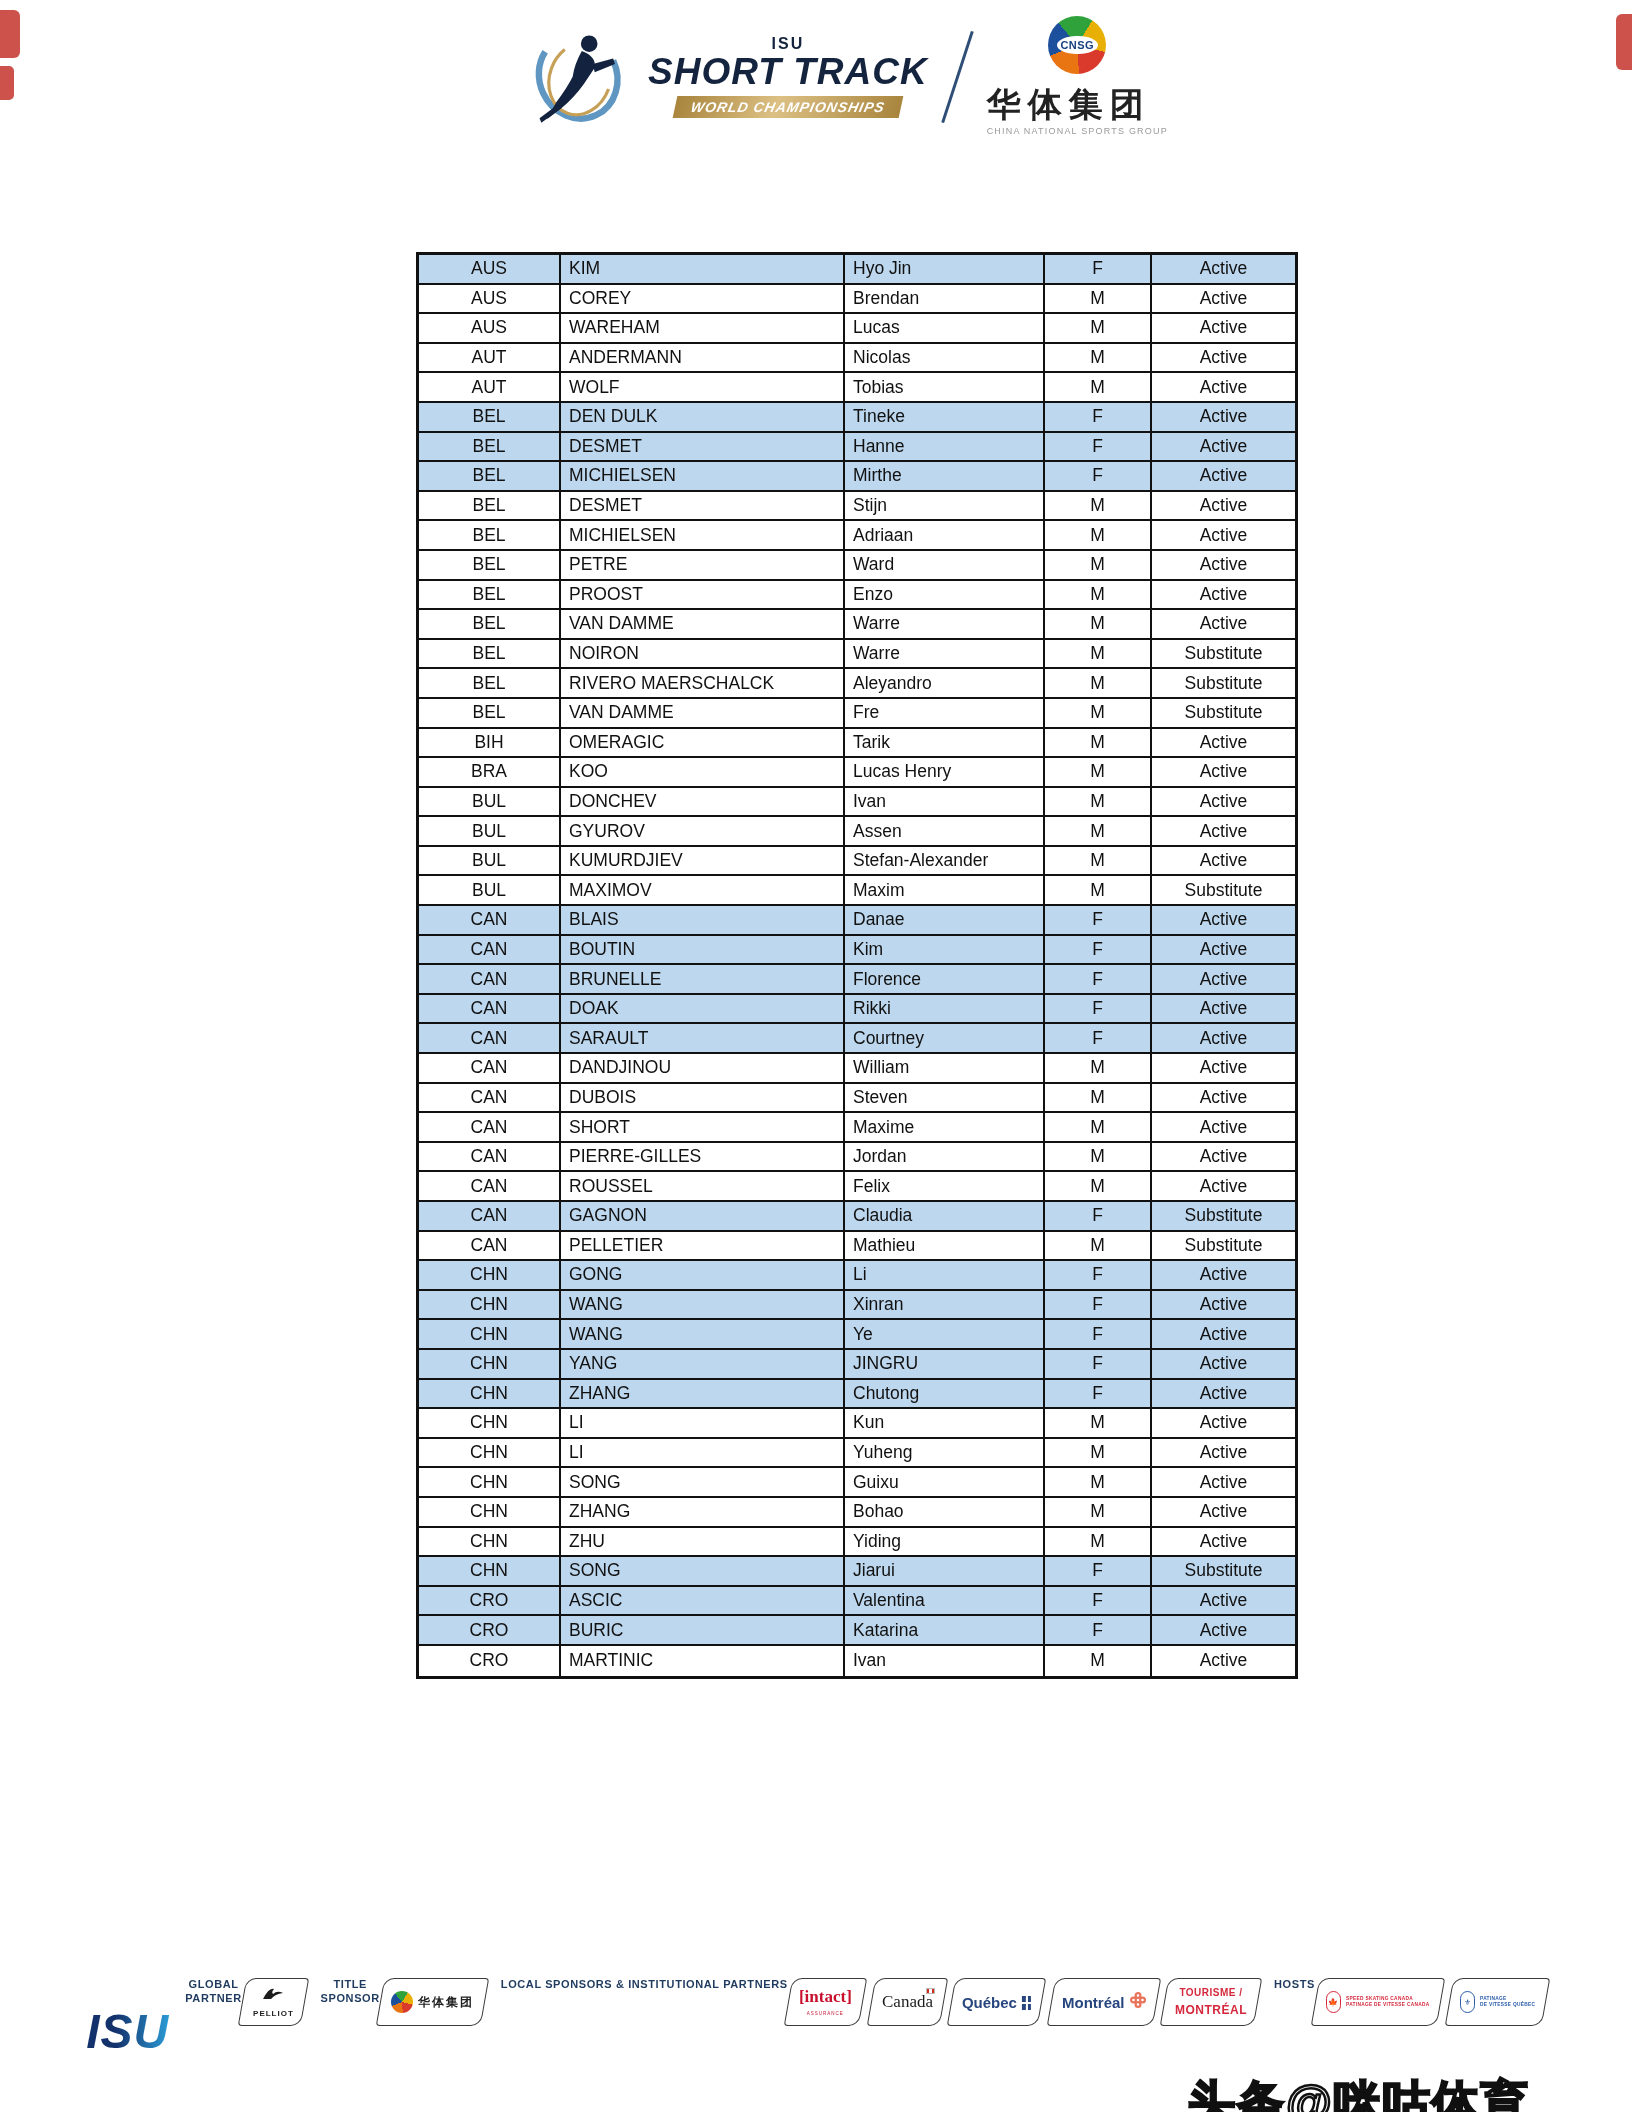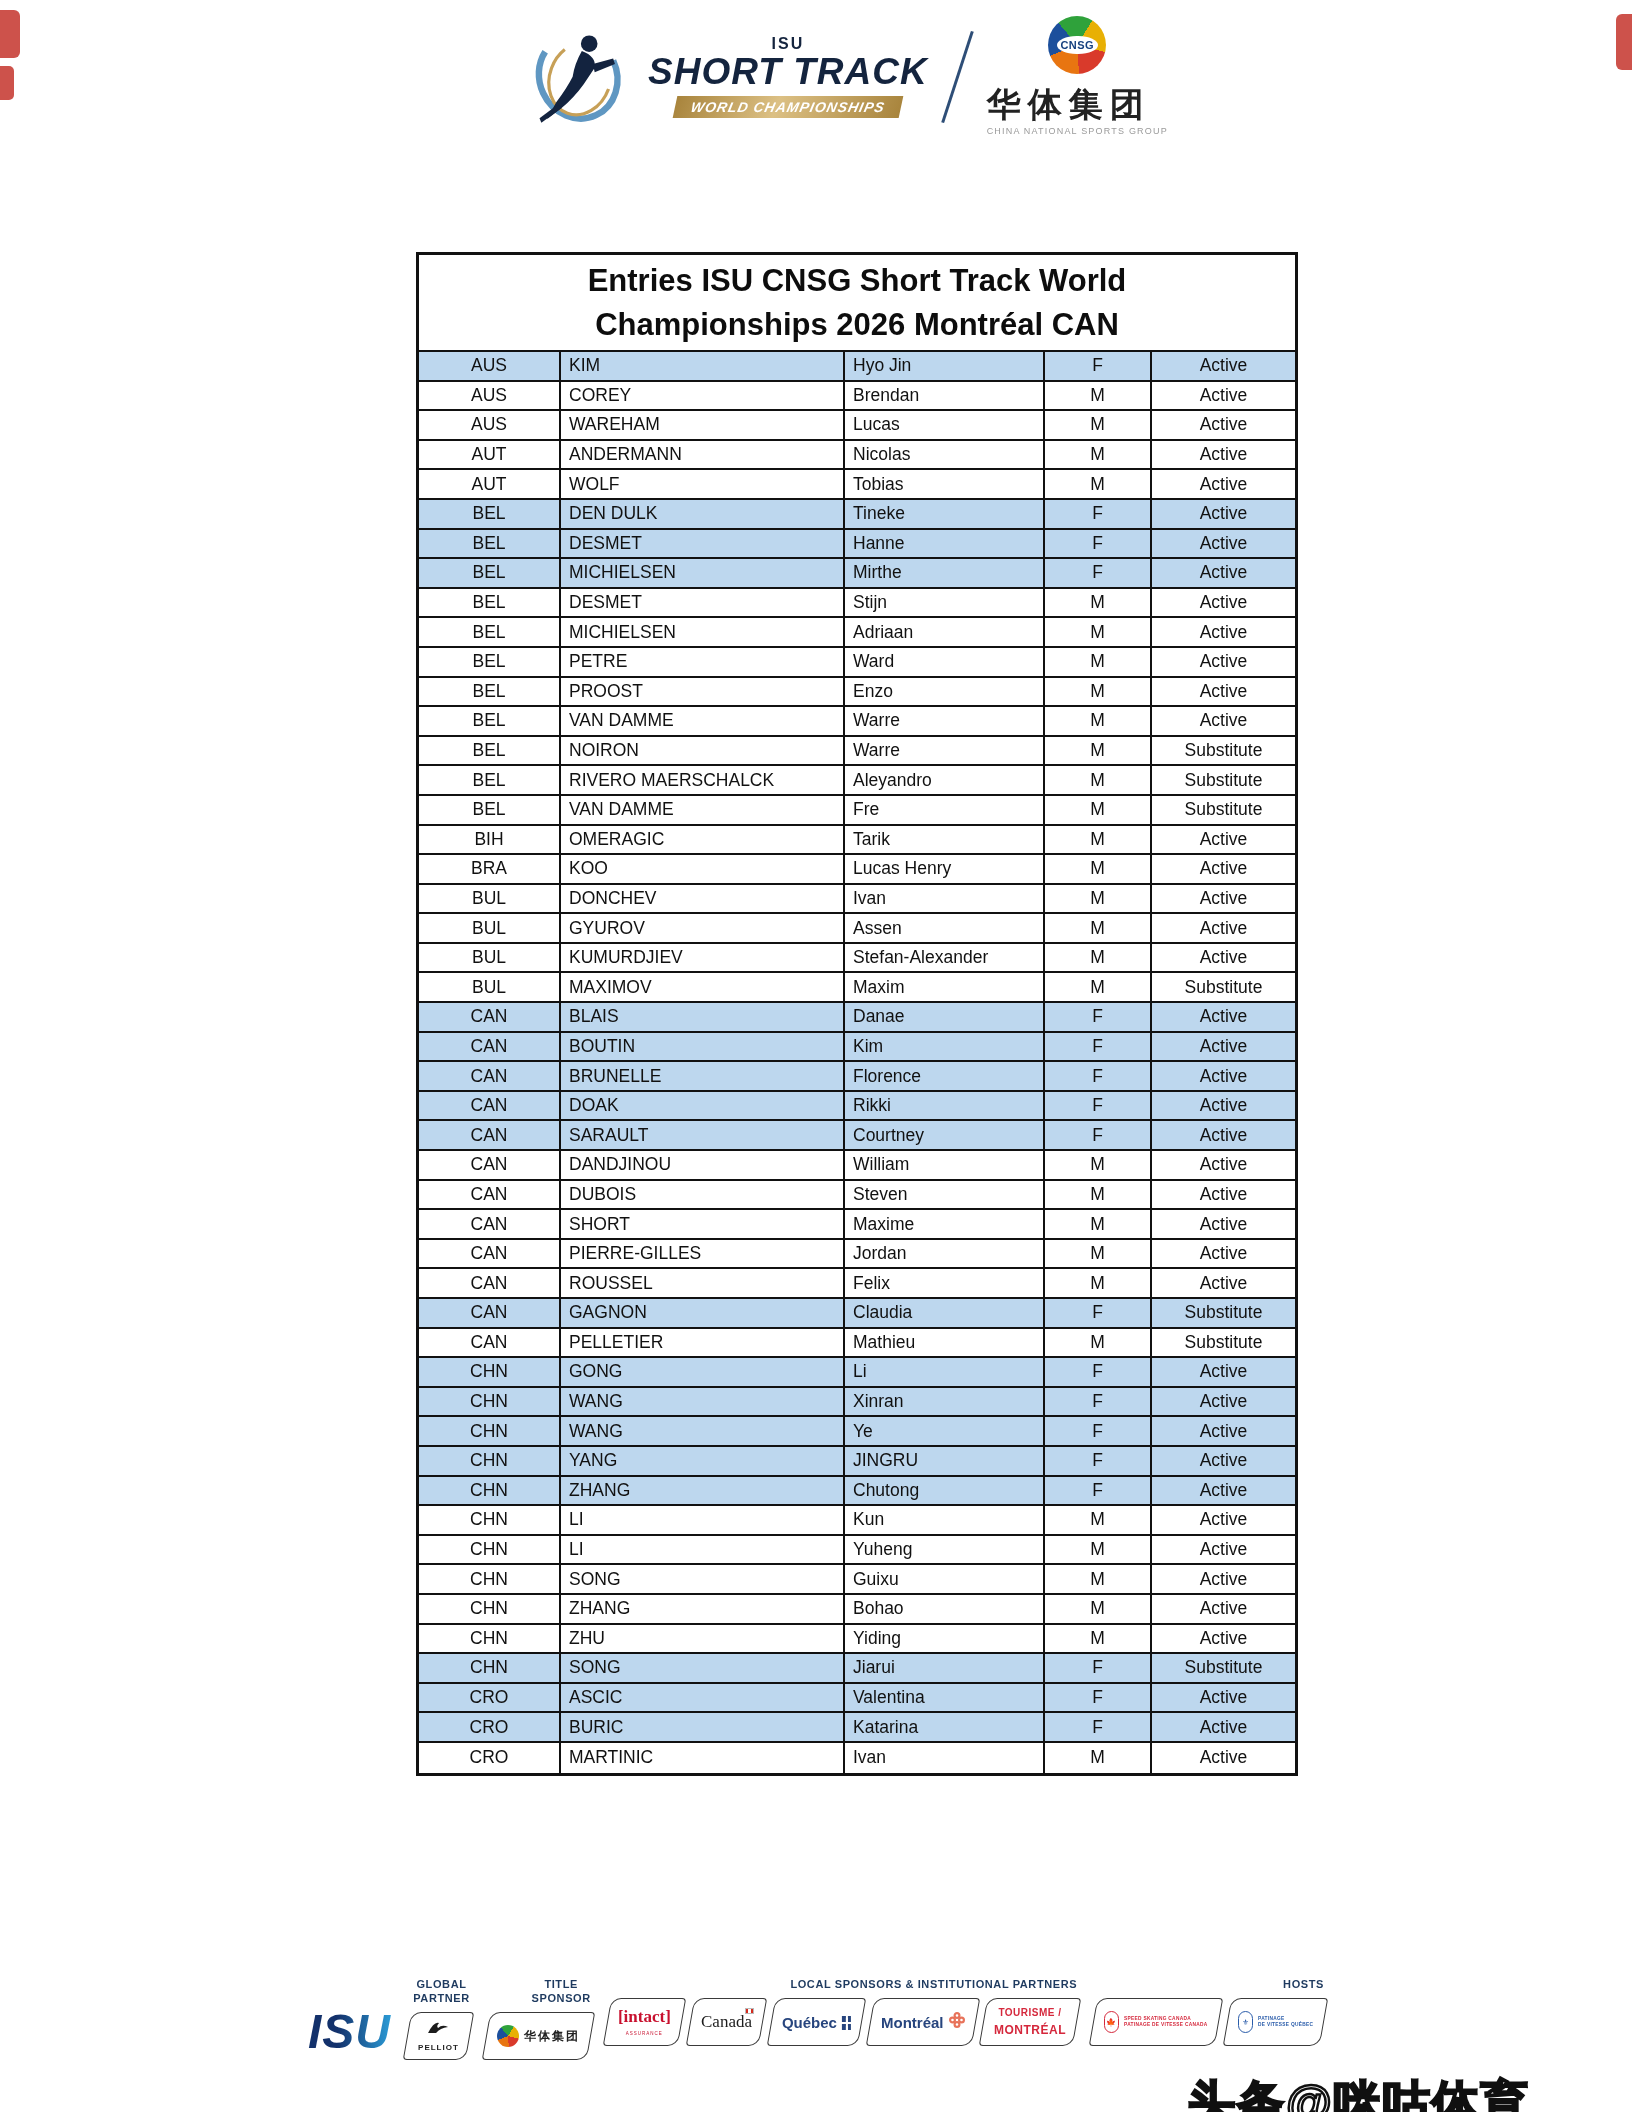--- a/index.html
+++ b/index.html
@@ -53,21 +53,21 @@
   .trow:last-child { border-bottom:none; }
   .trow.female { background:#BDD7EE; }
   .trow .c { display:flex; align-items:center; border-right:2px solid #111; height:100%; overflow:hidden; white-space:nowrap; }
   .trow .c:last-child { border-right:none; }
   .c.center { justify-content:center; }
   .c.left { padding-left:8px; }
 
   
   .footer { position:absolute; top:1978px; left:0; width:100%;
     display:flex; justify-content:center; align-items:flex-start; gap:16px; }
-  .f-group { display:flex; flex-direction:column; align-items:flex-end; }
+  .f-group { display:flex; flex-direction:row; align-items:flex-start; }
   .f-label { font-size:11px; font-weight:bold; color:#1E3A5F; letter-spacing:.6px; text-align:center; line-height:1.25; margin-bottom:6px; white-space:pre-line; }
   .badge-row { display:flex; gap:8px; }
   .badge { height:48px; border:1.5px solid #3a3a3a; border-radius:10px 4px 10px 4px;
     transform:skewX(-10deg); background:#fff; display:flex; align-items:center; justify-content:center; padding:0 10px; }
   .badge .inner { transform:skewX(10deg); display:flex; align-items:center; gap:5px; }
   .isu-wordmark { margin-top:26px; font-size:48px; font-weight:900; font-style:italic; letter-spacing:1px;
     background:linear-gradient(90deg,#13316B 35%,#2B9BD6); -webkit-background-clip:text; background-clip:text;
     -webkit-text-fill-color:transparent; }
   .mini-col { display:flex; flex-direction:column; align-items:center; line-height:1.1; }
   .pelliot-name { font-size:8px; font-weight:bold; color:#222; letter-spacing:1px; }
@@ -130,24 +130,20 @@
       <span class="cnsg-center">CNSG</span>
     </span>
     <span class="mini-col" style="align-items:flex-start;">
       <span class="cnsg-text-cn">华体集团</span>
       <span class="cnsg-text-en">CHINA NATIONAL SPORTS GROUP</span>
     </span>
   </div>
 </div>
 
 <div class="table-wrap">
-  <div class="t-title">
-    <div>Entries ISU CNSG Short Track World</div>
-    <div>Championships 2026 Montréal CAN</div>
-  </div>
   <div>
       <div class="t-grid-row trow female">
         <div class="c center">AUS</div>
         <div class="c left">KIM</div>
         <div class="c left">Hyo Jin</div>
         <div class="c center">F</div>
         <div class="c center">Active</div>
       </div>
       <div class="t-grid-row trow">
         <div class="c center">AUS</div>

